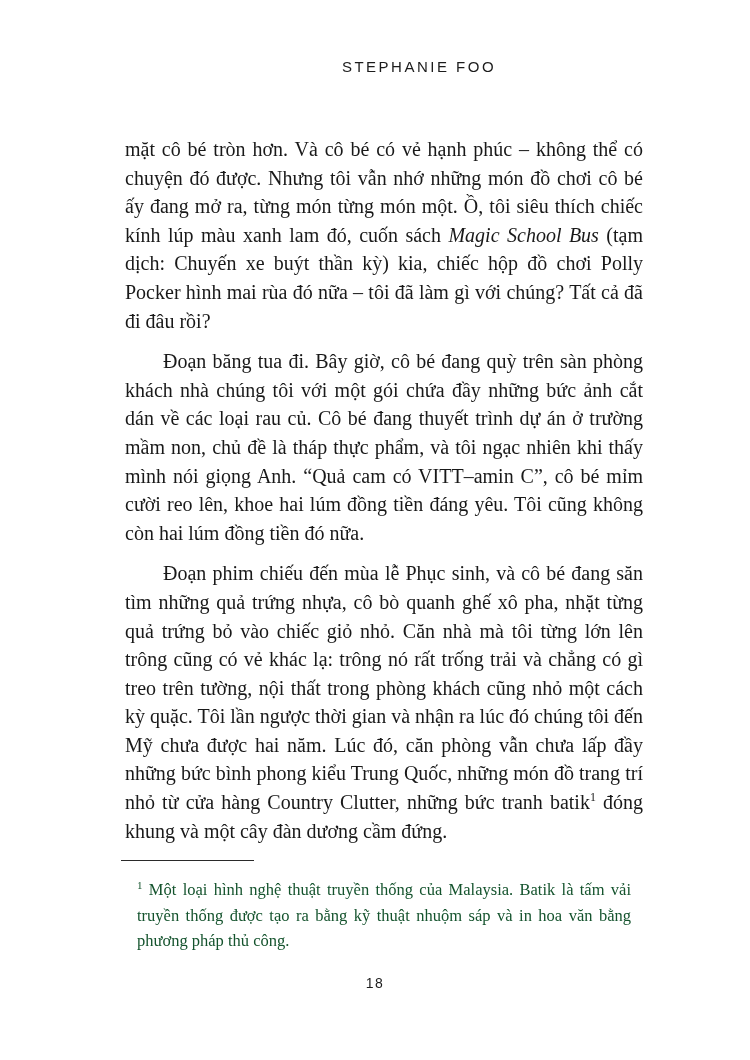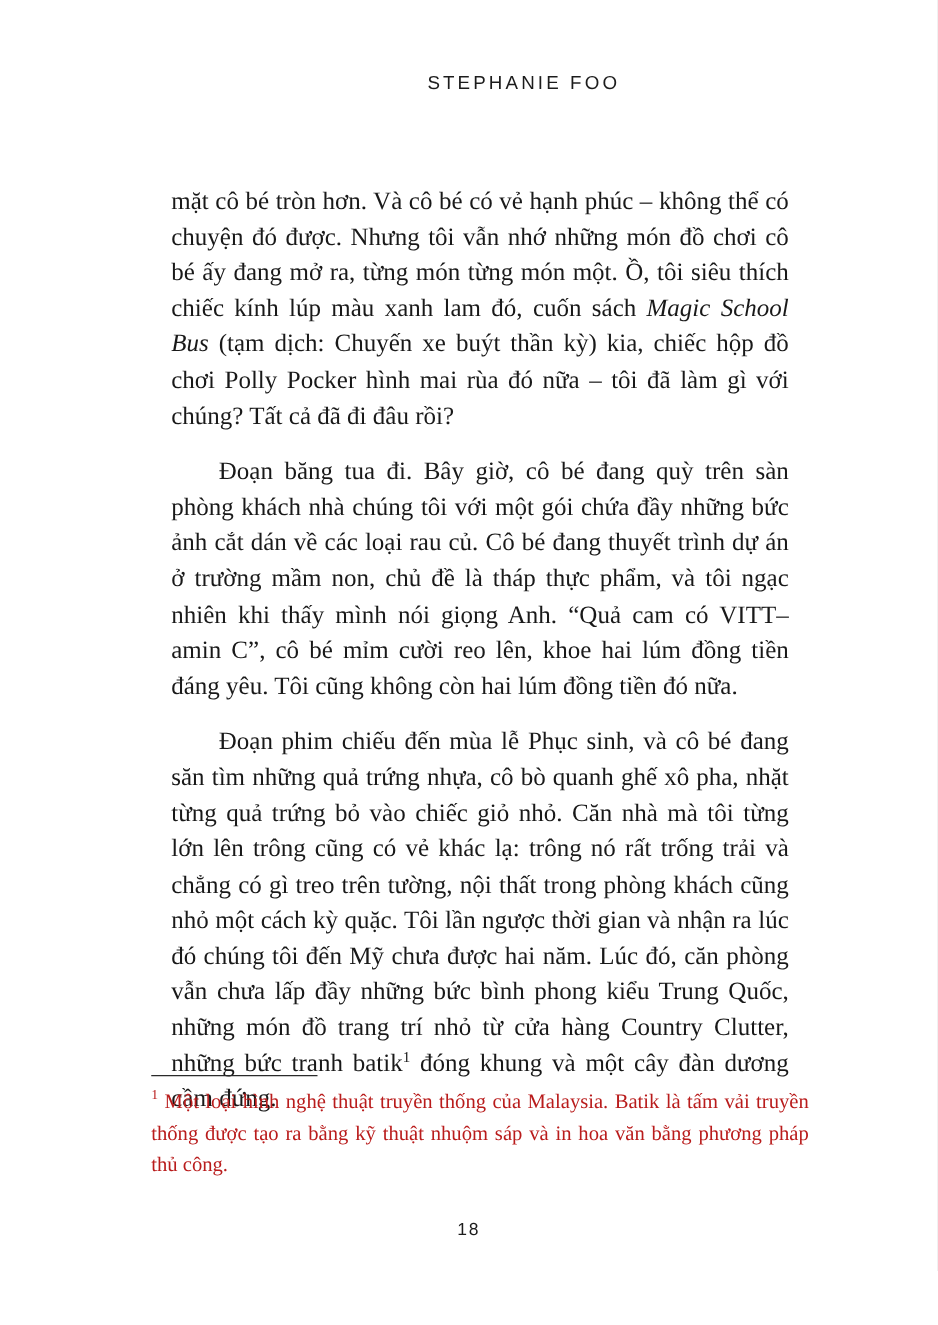--- a/index.html
+++ b/index.html
@@ -34,21 +34,21 @@
     left: 121px;
     top: 131px;
     width: 526px;
     font-family: "Liberation Serif", serif;
     font-size: 20px;
     line-height: 28.6px;
     text-align: justify;
     color: #191919;
   }
   .text-block p {
-    margin: 16px;
+    margin: 4px;
     padding: 0;
   }
   .text-block p.indented {
     text-indent: 38px;
     margin-top: 12px;
   }
   .italic { font-style: italic; }
   sup.fn-ref {
     font-size: 12px;
     line-height: 0;
@@ -64,22 +64,22 @@
   .footnote-rule {
     width: 133px;
     height: 0;
     border-top: 1.5px solid #2a2a2a;
     margin: 0 0 7px 0;
   }
   .footnote-text {
     font-size: 16.5px;
     line-height: 25.5px;
     text-align: justify;
-    color: #b91c1c;
-    margin: 0;
+    color: #14532d;
+    margin: 16px;
   }
   .footnote-text sup.fn-marker {
     font-size: 11px;
     line-height: 0;
     vertical-align: super;
   }
   .page-number {
     position: absolute;
     top: 975px;
     left: 0;

